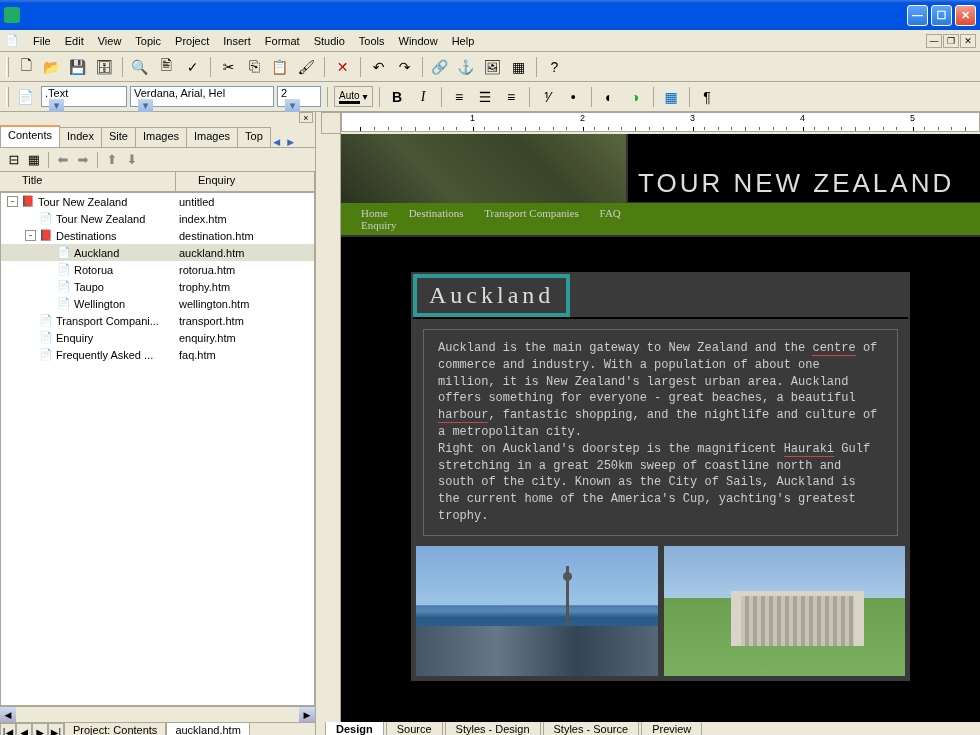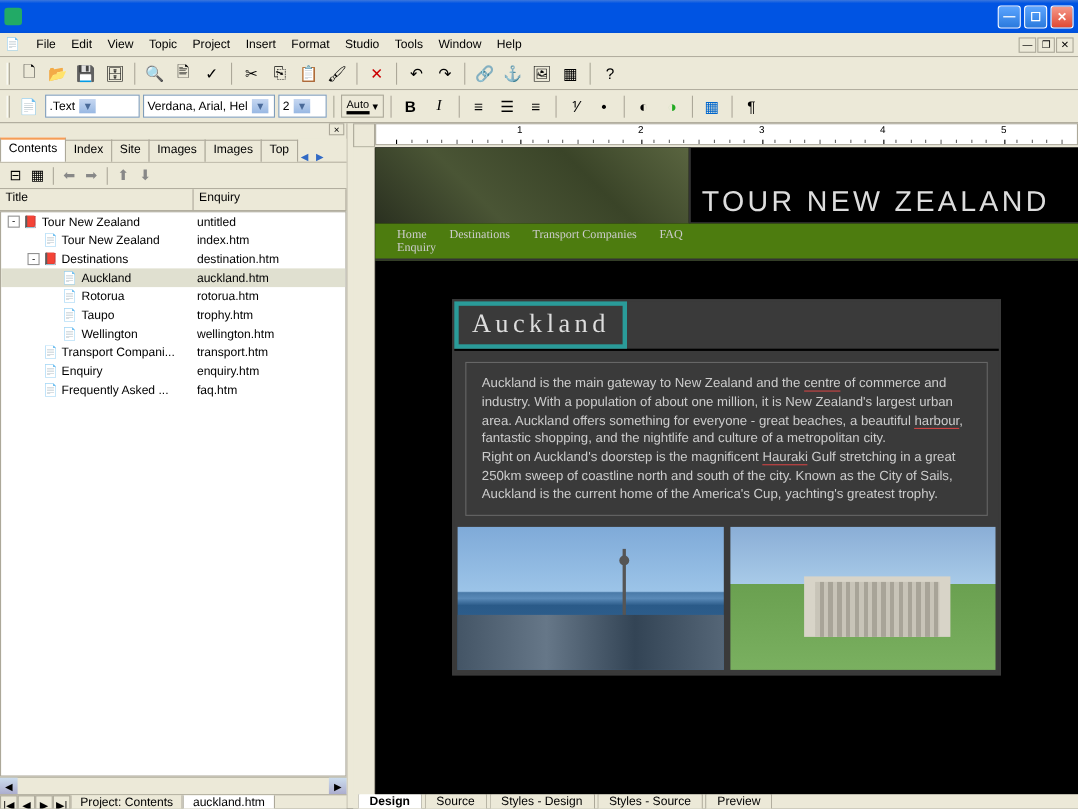--- a/index.html
+++ b/index.html
@@ -12,36 +12,36 @@
 .win-btn.close { background: linear-gradient(#f59a8b,#e04832); }
 .menubar { height: 22px; background: #ece9d8; display: flex; align-items: center; padding: 0 4px; border-bottom: 1px solid #aca899; }
 .menubar-icon { width: 16px; height: 16px; margin-right: 6px; display: flex; align-items: center; justify-content: center; }
 .menu-item { padding: 2px 7px; cursor: pointer; }
 .mdi-controls { margin-left: auto; display: flex; gap: 1px; }
 .mdi-btn { width: 16px; height: 14px; border: 1px solid #aca899; background: #ece9d8; display: flex; align-items: center; justify-content: center; font-size: 9px; }
 .toolbar { height: 30px; background: #ece9d8; display: flex; align-items: center; padding: 0 6px; border-bottom: 1px solid #aca899; gap: 3px; position: relative; }
 .toolbar-grip { width: 3px; height: 20px; border-left: 1px solid #fff; border-right: 1px solid #aca899; margin-right: 3px; }
 .tb-btn { width: 23px; height: 23px; display: flex; align-items: center; justify-content: center; border: 1px solid transparent; cursor: pointer; font-size: 14px; }
 .tb-sep { width: 1px; height: 20px; background: #aca899; margin: 0 3px; }
-.combo { height: 21px; border: 1px solid #7f9db9; background: white; display: flex; align-items: center; padding: 0 3px; font-size: 11px; }
+.combo { height: 21px; border: 1px solid #7f9db9; background: white; display: flex; padding: 0 3px; font-size: 11px; flex-direction: column; }
 .combo-dd { width: 15px; background: linear-gradient(#c6d7f1,#98b8e3); text-align: center; color: #4a6a99; margin-left: 4px; }
 .auto-btn { height: 21px; border: 1px solid #aca899; background: #ece9d8; padding: 0 4px; display: flex; align-items: center; font-size: 10px; }
 .main-area { display: flex; height: 630px; }
 .left-panel { width: 316px; background: #ece9d8; display: flex; flex-direction: column; border-right: 1px solid #aca899; }
 .panel-close { height: 14px; display: flex; justify-content: flex-end; padding: 0 2px; }
 .panel-close-btn { width: 14px; height: 11px; font-size: 9px; text-align: center; border: 1px solid #aca899; }
 .panel-tabs { height: 22px; display: flex; background: #ece9d8; padding-top: 2px; border-bottom: 1px solid #aca899; align-items: flex-end; }
 .ptab { height: 20px; background: #ece9d8; border: 1px solid #aca899; border-bottom: none; padding: 2px 7px; margin-right: -1px; font-size: 11px; position: relative; cursor: pointer; }
 .ptab.active { background: #fff; border-top: 2px solid #f59d56; height: 22px; z-index: 2; }
 .ptab-nav { width: 14px; font-size: 9px; display: flex; align-items: center; justify-content: center; color: #316ac5; }
 .panel-toolbar { height: 24px; display: flex; align-items: center; padding: 0 4px; background: #ece9d8; border-bottom: 1px solid #aca899; }
 .pt-btn { width: 20px; height: 20px; display: flex; align-items: center; justify-content: center; font-size: 13px; }
 .pt-sep { width: 1px; height: 16px; background: #aca899; margin: 0 4px; }
 .tree-header { height: 20px; display: flex; background: #ece9d8; border-bottom: 1px solid #aca899; }
-.tree-header-col { border-right: 1px solid #aca899; padding: 2px 5px; font-size: 11px; }
+.tree-header-col { border-right: 1px solid #aca899; padding: 2px 22px; font-size: 11px; }
 .tree { flex: 1; background: white; overflow: auto; border: 1px solid #aca899; margin: 0; }
 .tree-row { display: flex; height: 17px; align-items: center; font-size: 11px; cursor: pointer; }
 .tree-row.sel { background: #e0e0d0; }
 .tree-cell-t { width: 176px; display: flex; align-items: center; overflow: hidden; white-space: nowrap; }
 .tree-cell-f { padding-left: 2px; }
 .tree-indent { display: inline-block; }
 .tree-toggle { width: 11px; height: 11px; border: 1px solid #919191; display: inline-flex; align-items: center; justify-content: center; font-size: 9px; line-height: 1; margin-right: 3px; background: white; }
 .tree-ico { width: 14px; height: 14px; display: inline-flex; align-items: center; justify-content: center; margin-right: 3px; font-size: 11px; }
 .hsplit { width: 5px; background: #ece9d8; cursor: col-resize; }
 .right-panel { flex: 1; display: flex; flex-direction: column; background: #ece9d8; }
@@ -57,21 +57,21 @@
 .page-banner { height: 69px; display: flex; background: #000; }
 .banner-img { width: 285px; background: linear-gradient(45deg, #2a3020, #4a5535, #3a4428, #5a6540); position: relative; }
 .banner-title { flex: 1; display: flex; align-items: flex-end; justify-content: flex-start; color: #ddd; font-family: 'Trebuchet MS', sans-serif; font-size: 26px; letter-spacing: 3px; padding: 0 0 3px 10px; border-bottom: 1px solid #333; border-left: 2px solid #333; }
 .page-nav { background: #4d7c0f; padding: 4px 20px; color: #ccc; font-family: Verdana; font-size: 11px; border-bottom: 2px solid #333; }
 .page-nav span { margin-right: 18px; cursor: pointer; }
 .page-body { padding: 35px 70px; }
 .content-box { border: 2px solid #3a3a3a; background: #3a3a3a; }
 .title-row { display: flex; border-bottom: 2px solid #000; }
 .page-title-box { border: 4px solid #2a9b99; padding: 4px 12px; color: #ddd; font-family: 'Trebuchet MS'; font-size: 24px; letter-spacing: 4px; background: #3a3a3a; }
 .nav-links { flex: 1; display: flex; align-items: center; justify-content: flex-end; padding-right: 10px; color: #ccc; font-family: Verdana; font-size: 10px; letter-spacing: 1px; }
-.text-block { border: 1px solid #666; margin: 10px; padding: 10px 14px; color: #ccc; font-family: Liberation Sans, sans-serif; font-size: 12px; line-height: 1.4; }
+.text-block { border: 1px solid #666; margin: 10px; padding: 10px 14px; color: #ccc; font-family: Liberation Mono, monospace; font-size: 12px; line-height: 1.4; }
 .redund { border-bottom: 1px solid #c44; }
 .img-row { display: flex; gap: 6px; padding: 0 3px 3px; }
 .img-box { flex: 1; height: 130px; }
 .img1 { background: linear-gradient(to bottom, #7faad8 0%, #9cc4e8 45%, #4a7aa8 46%, #5a8ab8 50%, #2a5a88 55%, #3a6a98 100%); position: relative; }
 .img2 { background: linear-gradient(to bottom, #8aaed6 0%, #a8cae8 40%, #6aa050 40%, #7ab060 100%); position: relative; }
 .bottom-tabs { height: 20px; display: flex; align-items: flex-start; background: #ece9d8; padding-left: 4px; font-size: 11px; }
 .btab { height: 18px; background: #ece9d8; border: 1px solid #aca899; border-top: none; border-radius: 0 0 3px 3px; padding: 1px 10px; margin-right: 2px; cursor: pointer; }
 .btab.active { background: #fff; font-weight: bold; }
 .left-bottom { height: 20px; display: flex; background: #ece9d8; border-top: 1px solid #aca899; }
 .lb-nav { display: flex; }
@@ -143,21 +143,21 @@
   <div class="tb-btn">?</div>
 </div>
 
 <div class="toolbar">
   <div class="toolbar-grip"></div>
   <div class="tb-btn">📄</div>
   <div class="combo" style="width:86px">
       <span>.Text</span>
       <span class="combo-dd">▾</span>
     </div>
-  <div class="combo" style="width:120px">
+  <div class="combo" style="width:144px">
       <span>Verdana, Arial, Hel</span>
       <span class="combo-dd">▾</span>
     </div>
   <div class="combo" style="width:44px">
       <span>2</span>
       <span class="combo-dd">▾</span>
     </div>
   <div class="tb-sep"></div>
   <div class="auto-btn">
       <span style="border-bottom:3px solid #000">Auto</span>

